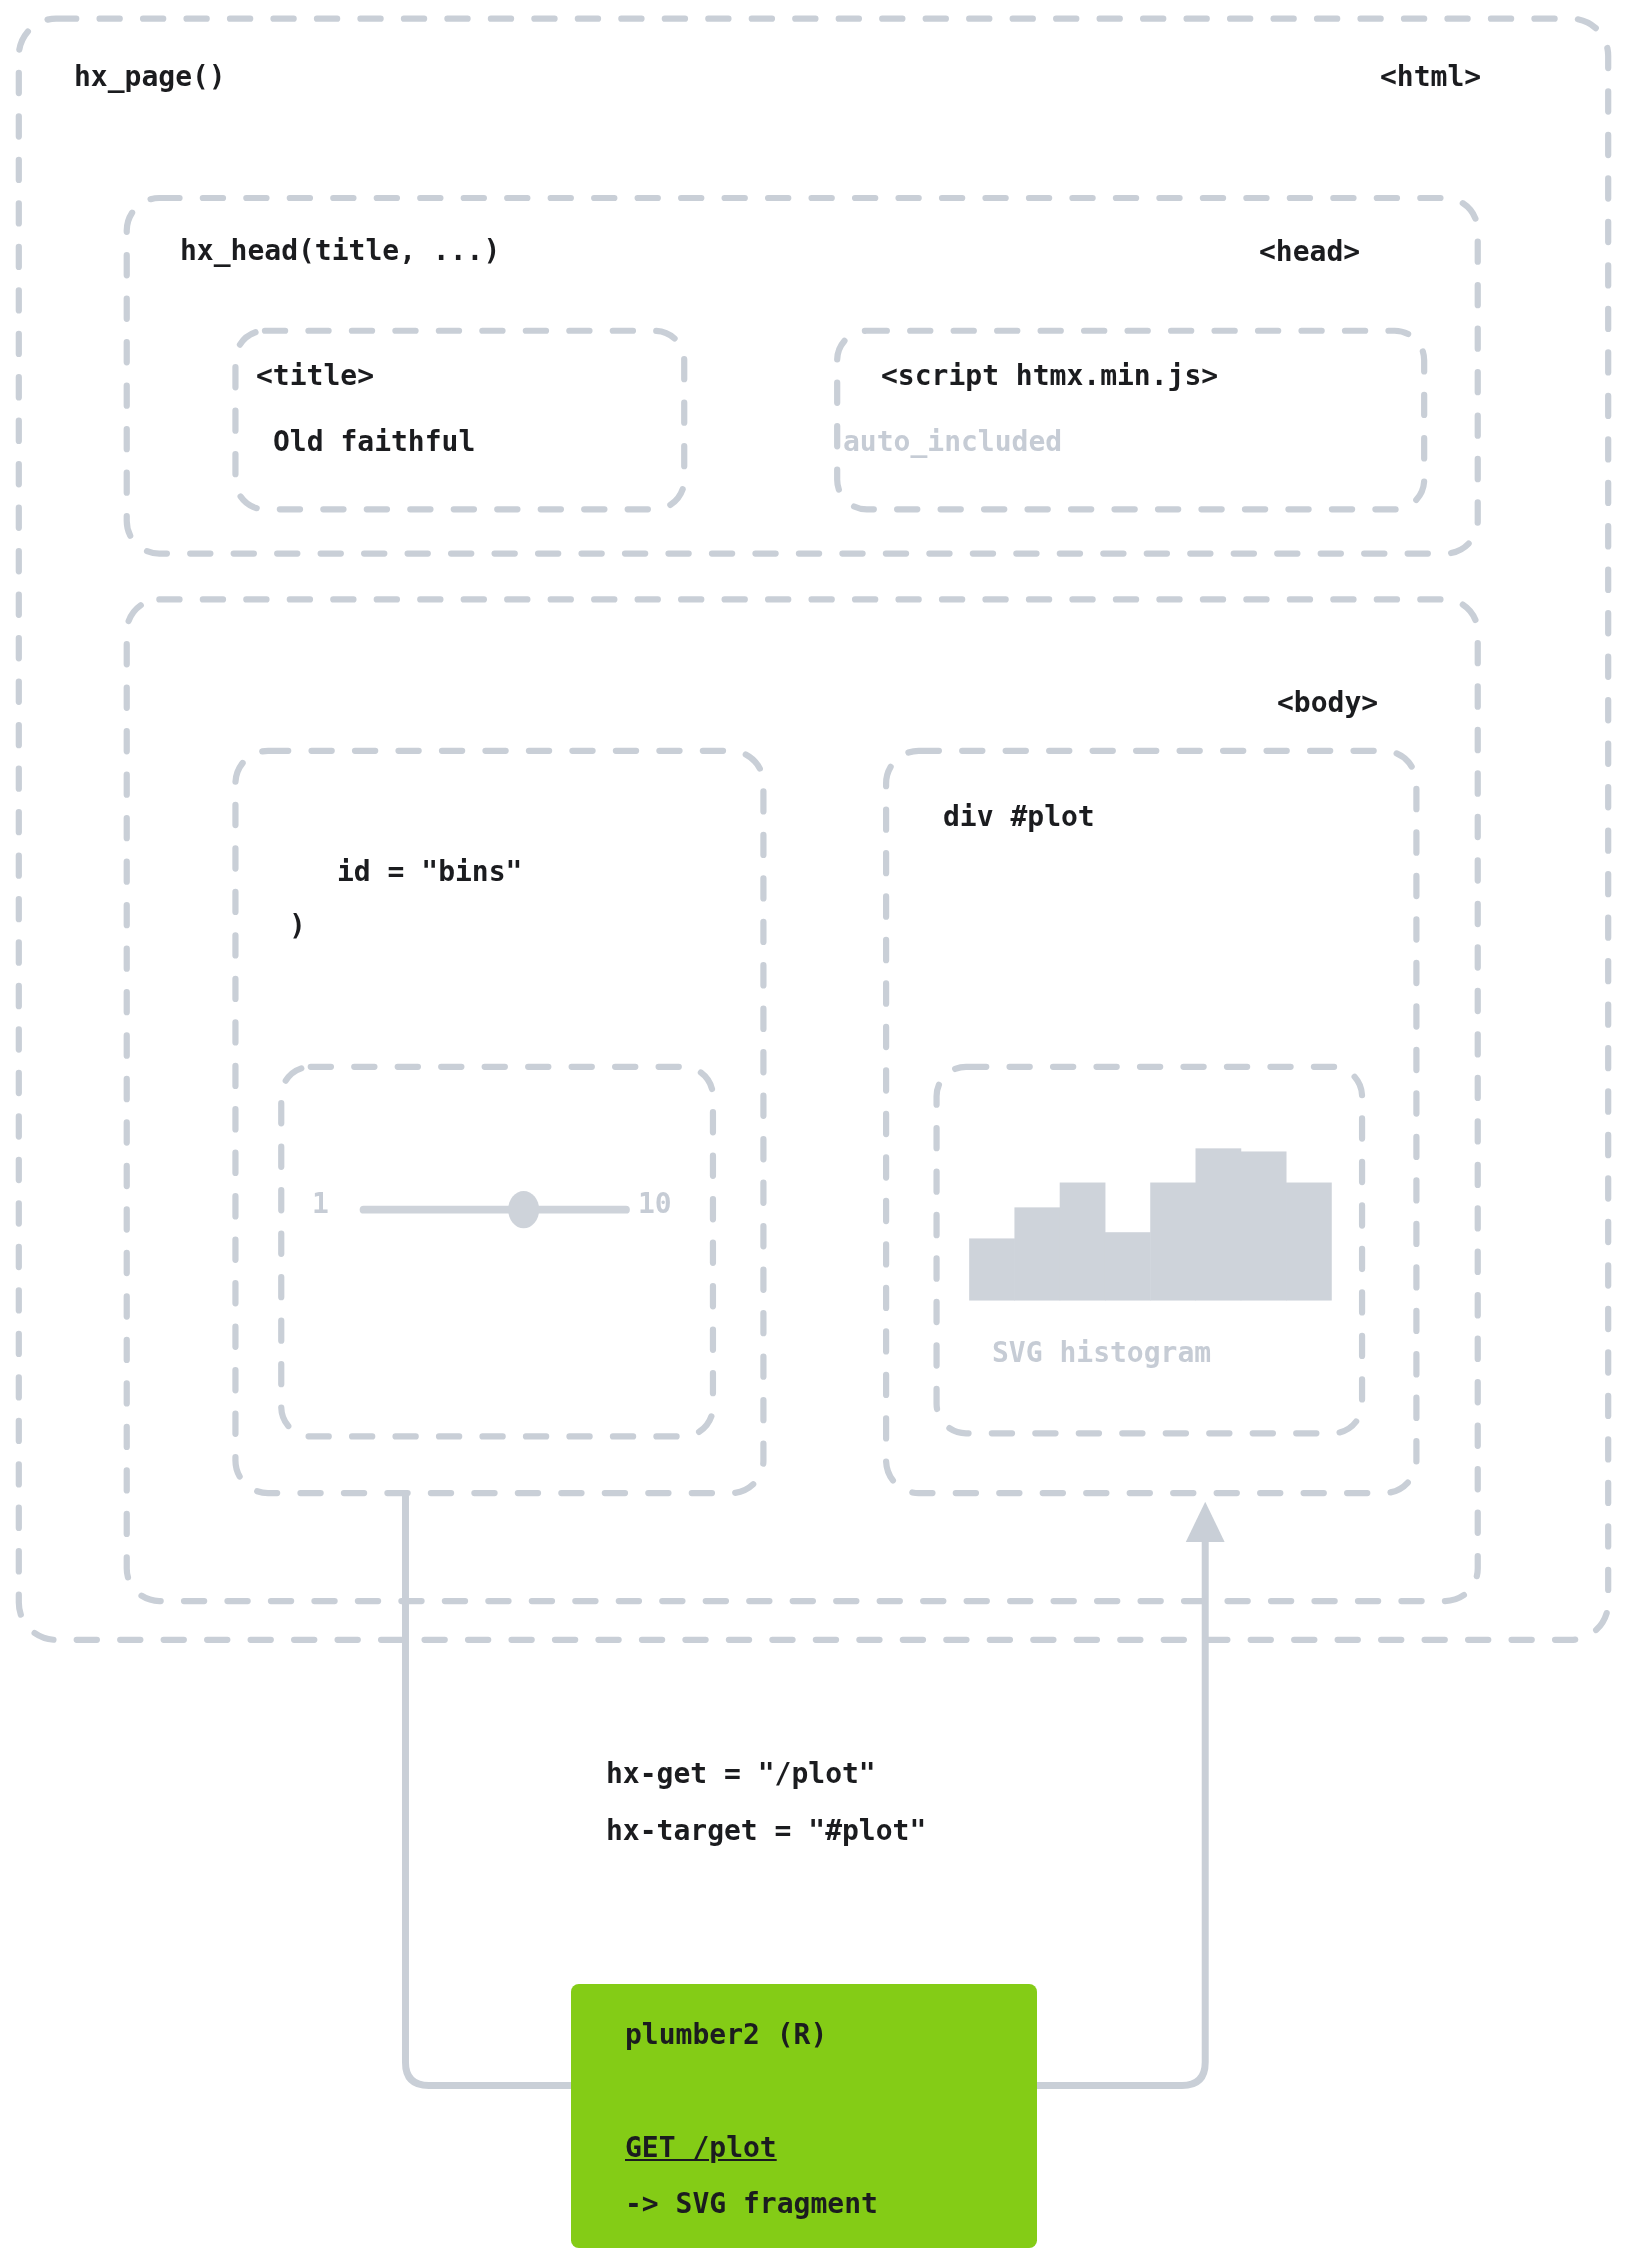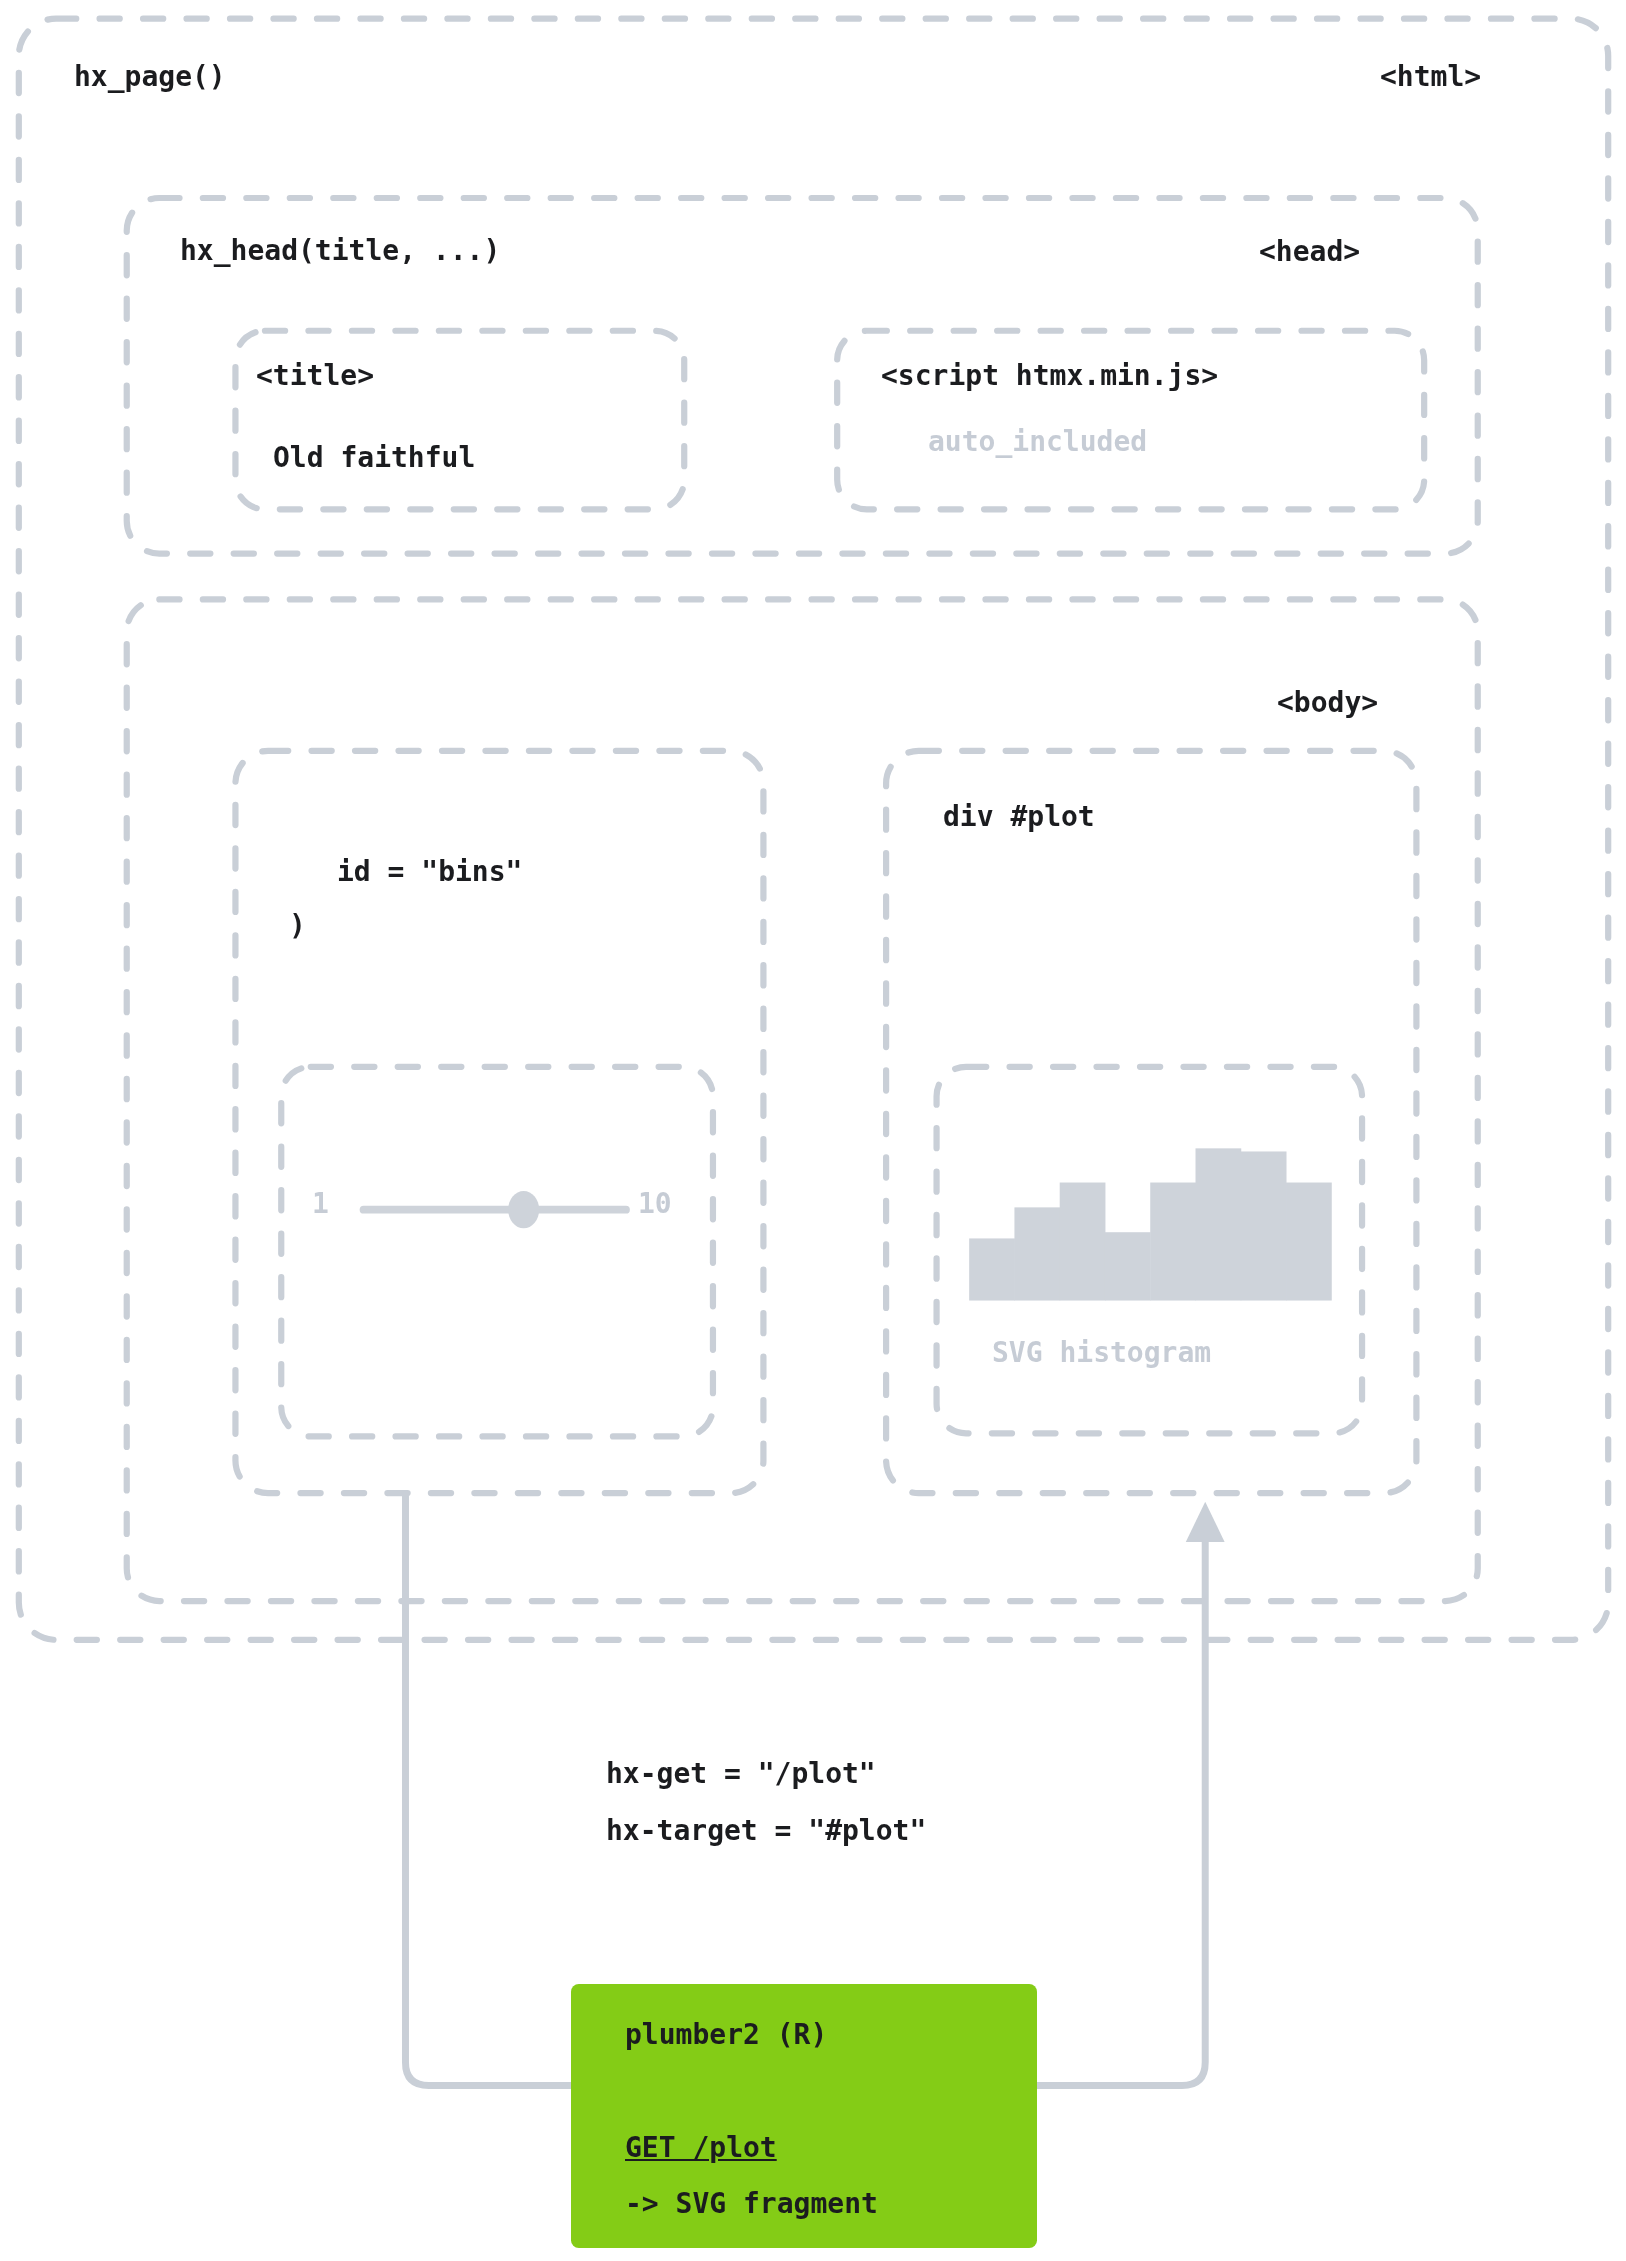--- a/index.html
+++ b/index.html
@@ -80,24 +80,24 @@
       </g>
   </svg>
 
   <div class="lbl" style="left:74px;  top:61px;">hx_page()</div>
   <div class="lbl" style="left:1380px;top:61px;">&lt;html&gt;</div>
 
   <div class="lbl" style="left:180px; top:235px;">hx_head(title, ...)</div>
   <div class="lbl" style="left:1259px;top:236px;">&lt;head&gt;</div>
 
   <div class="lbl" style="left:256px; top:360px;">&lt;title&gt;</div>
-  <div class="lbl" style="left:273px; top:426px;margin-top:16px;">Old faithful</div>
+  <div class="lbl" style="left:273px; top:426px;">Old faithful</div>
 
   <div class="lbl" style="left:881px;top:360px;">&lt;script htmx.min.js&gt;</div>
-  <div class="lbl muted" style="left:928px;top:426px;">auto_included</div>
+  <div class="lbl muted" style="left:843px;top:426px;">auto_included</div>
 
   <div class="lbl" style="left:1277px;top:687px;">&lt;body&gt;</div>
 
   <div class="lbl" style="left:337px; top:856px;">id = "bins"</div>
   <div class="lbl" style="left:289px; top:910px;">)</div>
 
   <div class="lbl muted" style="left:312px; top:1188px;">1</div>
   <div class="lbl muted" style="left:638px; top:1188px;">10</div>
 
   <div class="lbl" style="left:943px;top:801px;">div #plot</div>

